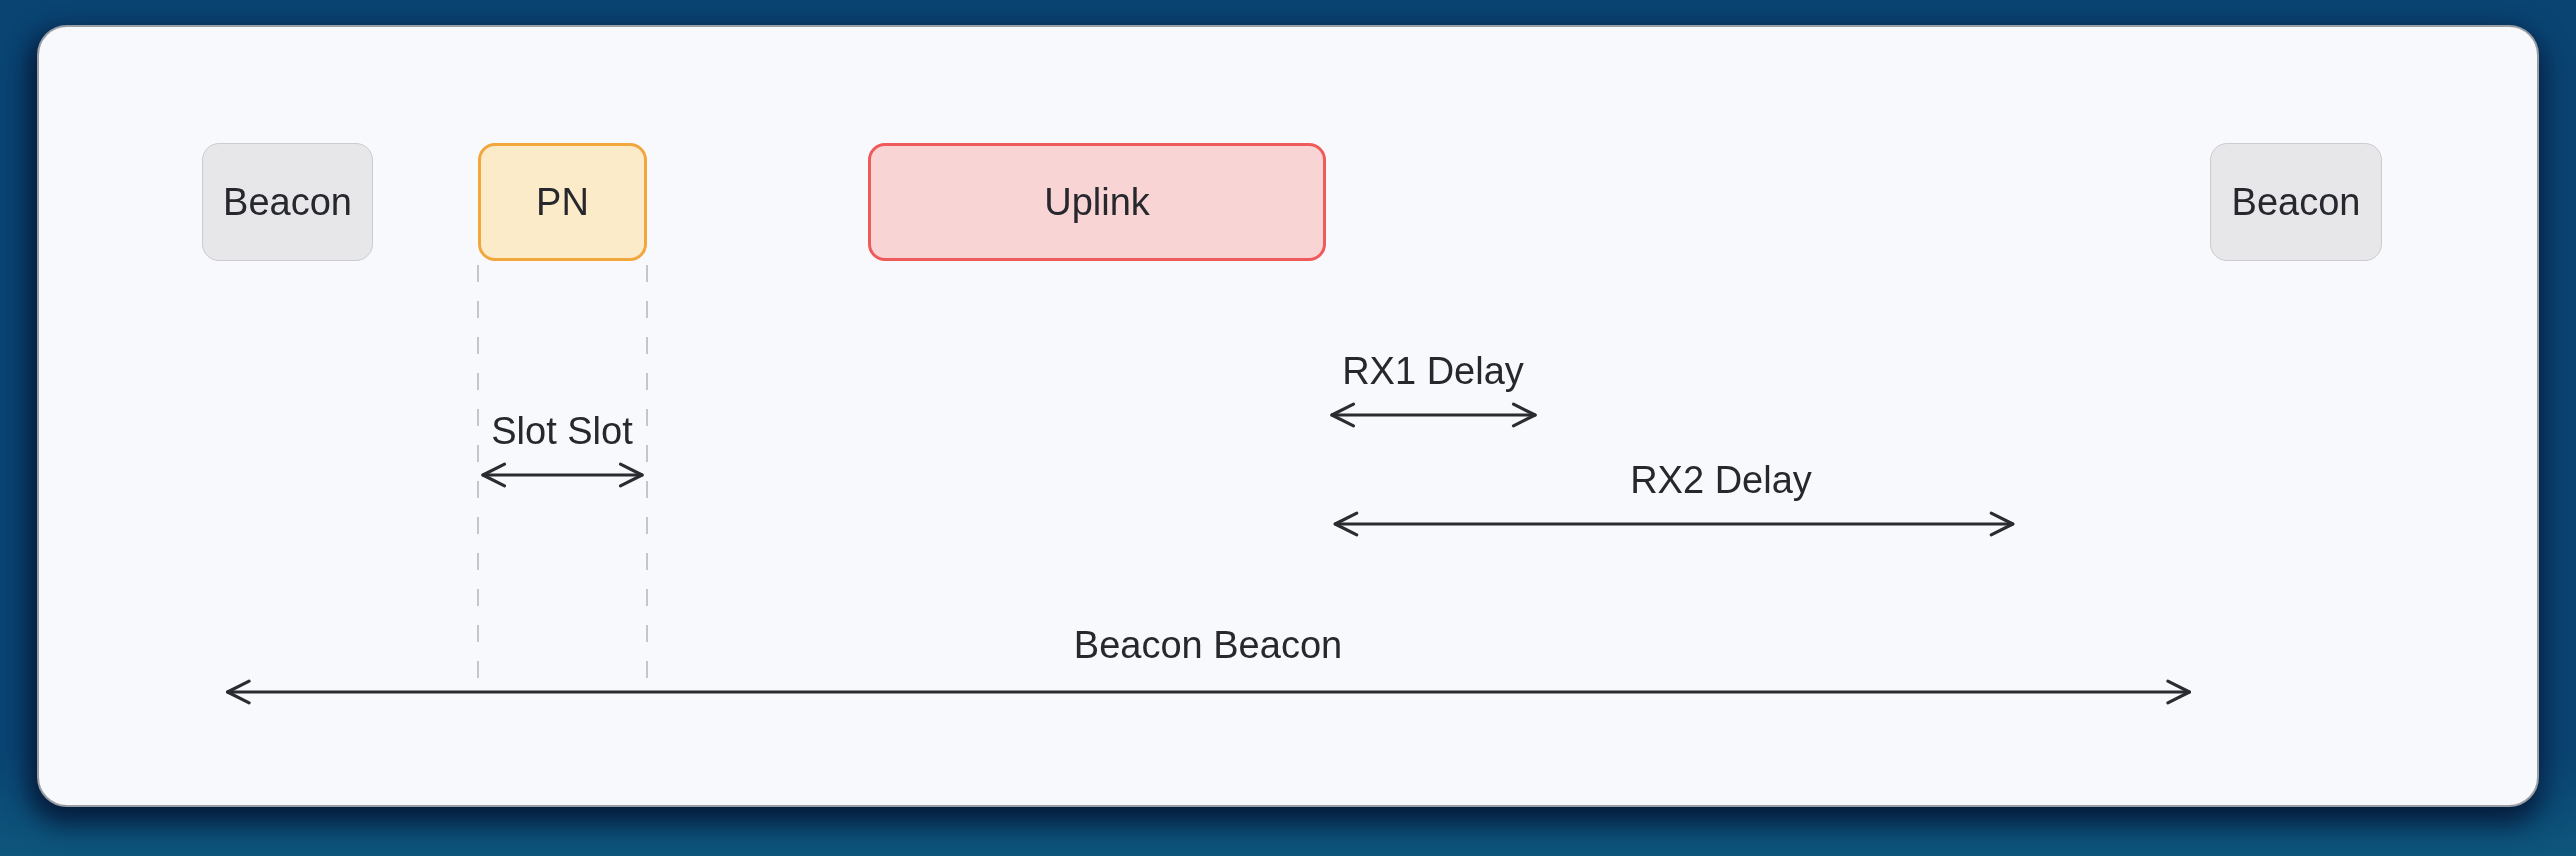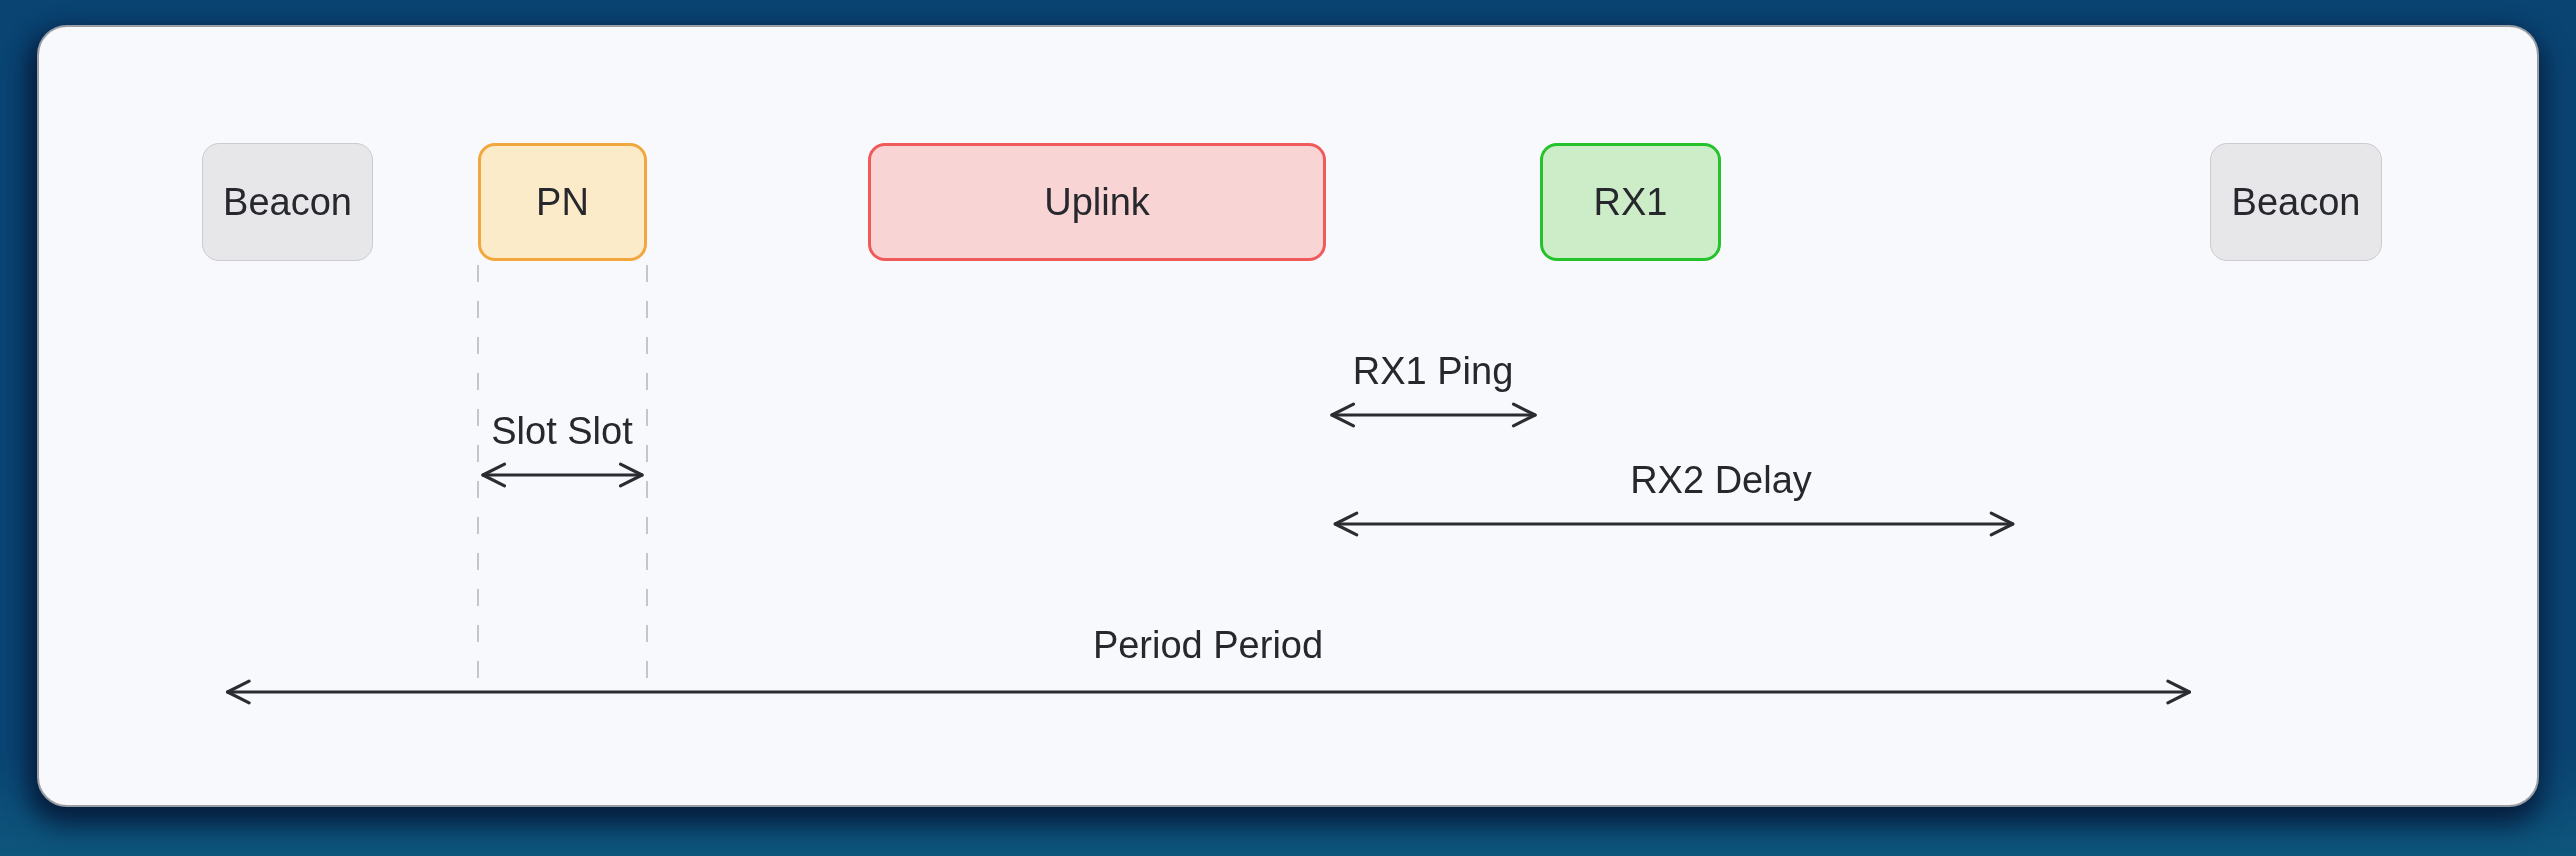--- a/index.html
+++ b/index.html
@@ -67,34 +67,31 @@
 
   <div class="box beacon box-beacon-left">
     <span>Beacon</span>
   </div>
   <div class="box pn box-pn">
     <span>PN</span>
   </div>
   <div class="box uplink box-uplink">
     <span>Uplink</span>
   </div>
-  <div class="box rx box-rx1">
-    <span>RX1</span>
-  </div>
   <div class="box beacon box-beacon-right">
     <span>Beacon</span>
   </div>
 
   <div class="vdash left"></div>
   <div class="vdash right"></div>
 
   <div class="arrow-label label-ping">Slot Slot</div>
-  <div class="arrow-label label-rx1">RX1 Ping</div>
+  <div class="arrow-label label-rx1">RX1 Delay</div>
   <div class="arrow-label label-rx2">RX2 Delay</div>
-  <div class="arrow-label label-beacon">Period Period</div>
+  <div class="arrow-label label-beacon">Beacon Beacon</div>
 
   <div class="arrow arrow-ping">
     <svg width="169" height="34" viewBox="0 0 216 44">
       <line class="stroke" x1="5" y1="22" x2="211" y2="22"></line>
       <path class="stroke" d="M33 8 L5 22 L33 36"></path>
       <path class="stroke" d="M183 8 L211 22 L183 36"></path>
     </svg>
   </div>
   <div class="arrow arrow-rx1">
     <svg width="213" height="34" viewBox="0 0 273 44">

